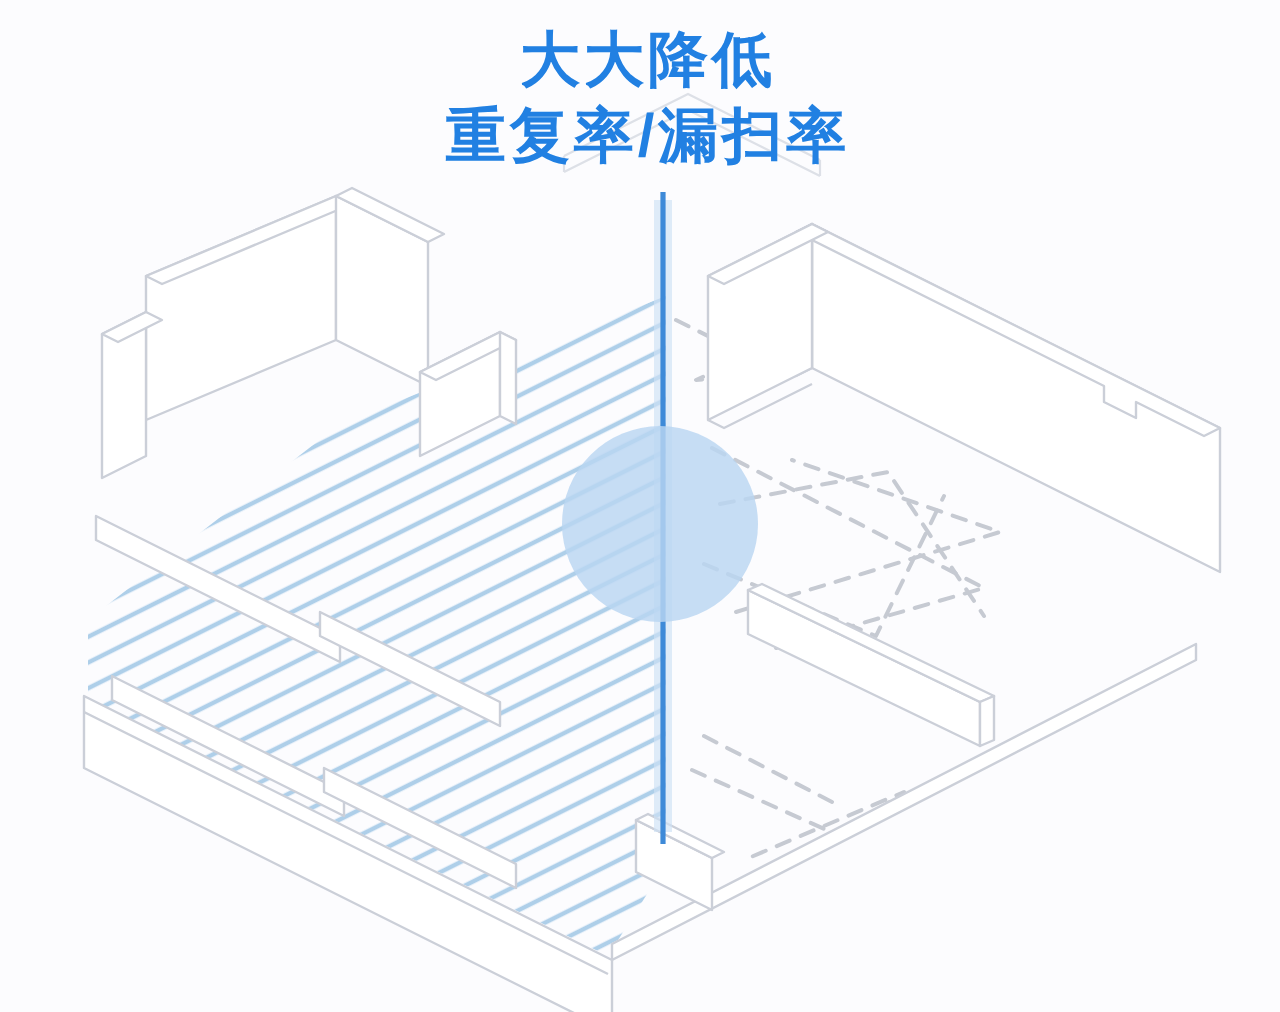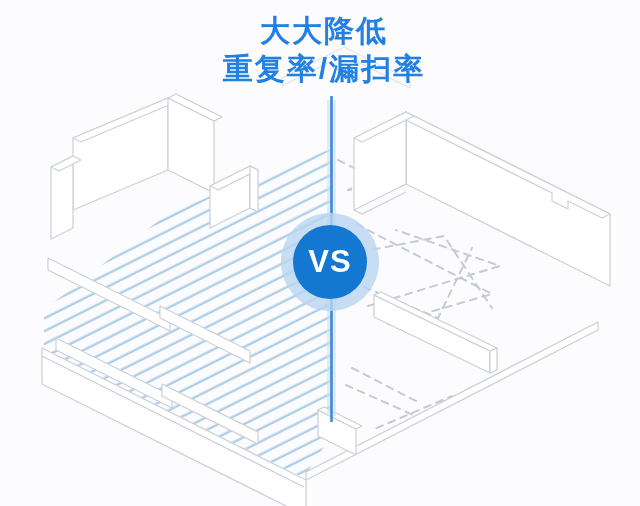--- a/index.html
+++ b/index.html
@@ -96,22 +96,19 @@
       <line x1="42" y1="356" x2="304" y2="487"></line>
     </g>
 
     <g>
       <line x1="331.5" y1="100" x2="331.5" y2="416" stroke="#cfe2f6" stroke-width="9" opacity="0.65"></line>
       <line x1="331.5" y1="96" x2="331.5" y2="422" stroke="#3e8ad8" stroke-width="2.6"></line>
     </g>
   </svg>
 
   <div id="vs-halo"></div>
-  <div id="vs-badge">
-    <span>VS</span>
-  </div>
 
   <div id="title">
     <div>大大降低</div>
     <div>重复率/漏扫率</div>
   </div>
 
 </div>
 
 </body></html>

